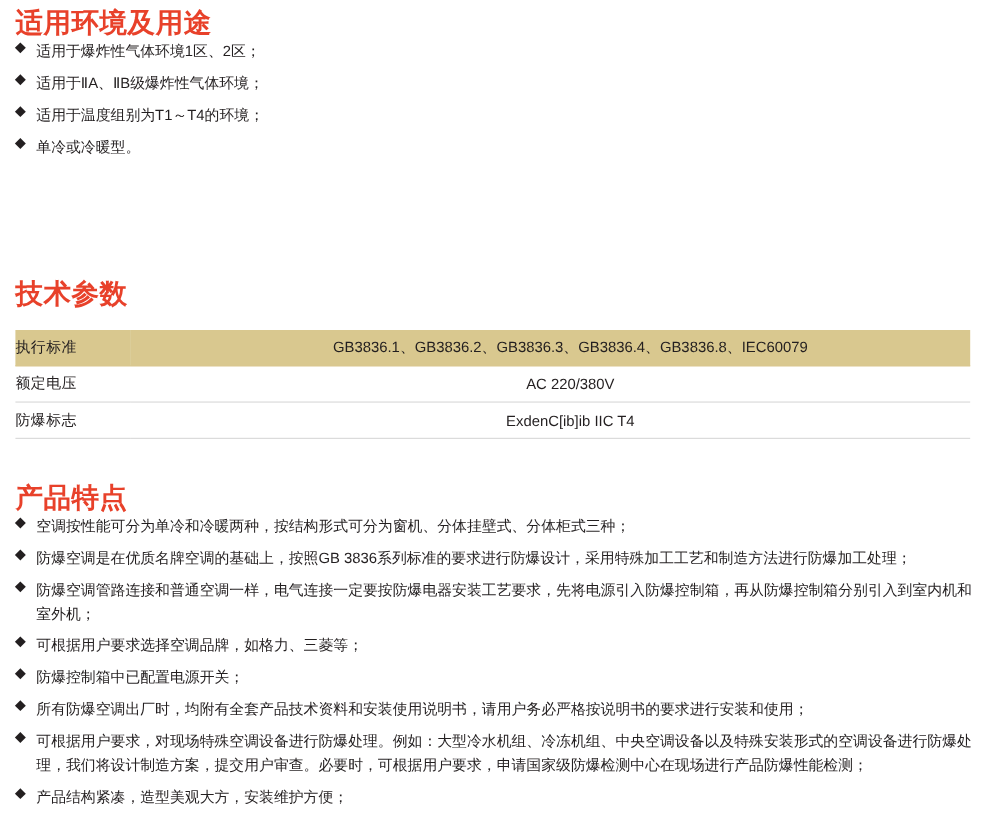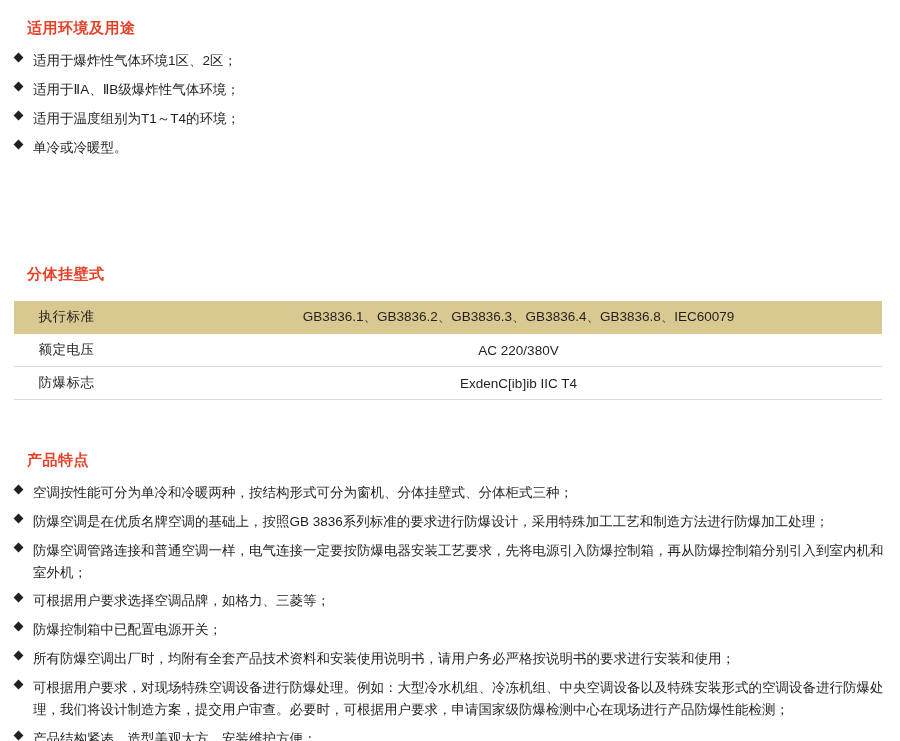--- a/index.html
+++ b/index.html
@@ -16,24 +16,24 @@
   }
   .page {
     position: relative;
     width: 900px;
     height: 741px;
     box-sizing: border-box;
     padding: 0 14px;
   }
   .section-title {
     color: #e8412a;
-    font-size: 15px;
+    font-size: 25px;
     font-weight: bold;
     letter-spacing: 0.5px;
-    margin: 13px;
+    margin: 0;
     padding: 0;
     line-height: 1.2;
   }
   .sec-env {
     position: absolute;
     left: 14px;
     top: 6px;
     width: 870px;
   }
   .sec-tech {
@@ -98,21 +98,21 @@
   }
   table.spec tr {
     border-bottom: 1px solid #d8d8d8;
   }
   table.spec tr.highlight {
     background: #d9c88f;
     border-bottom: 1px solid #d9c88f;
   }
   table.spec td.label {
     width: 105px;
-    text-align: center;
+    text-align: left;
     letter-spacing: 0.5px;
   }
   table.spec td.value {
     padding-left: 36px;
     text-align: center;
   }
   table.spec tr.highlight td.label {
     font-weight: normal;
   }
 </style>
@@ -137,21 +137,21 @@
         <span>适用于温度组别为T1～T4的环境；</span>
       </li>
       <li>
         <span class="dia"></span>
         <span>单冷或冷暖型。</span>
       </li>
     </ul>
   </div>
 
   <div class="sec-tech">
-    <h2 class="section-title">分体挂壁式</h2>
+    <h2 class="section-title">技术参数</h2>
     <table class="spec">
       <tbody>
         <tr class="highlight">
           <td class="label">执行标准</td>
           <td class="value">GB3836.1、GB3836.2、GB3836.3、GB3836.4、GB3836.8、IEC60079</td>
         </tr>
         <tr>
           <td class="label">额定电压</td>
           <td class="value">AC 220/380V</td>
         </tr>

